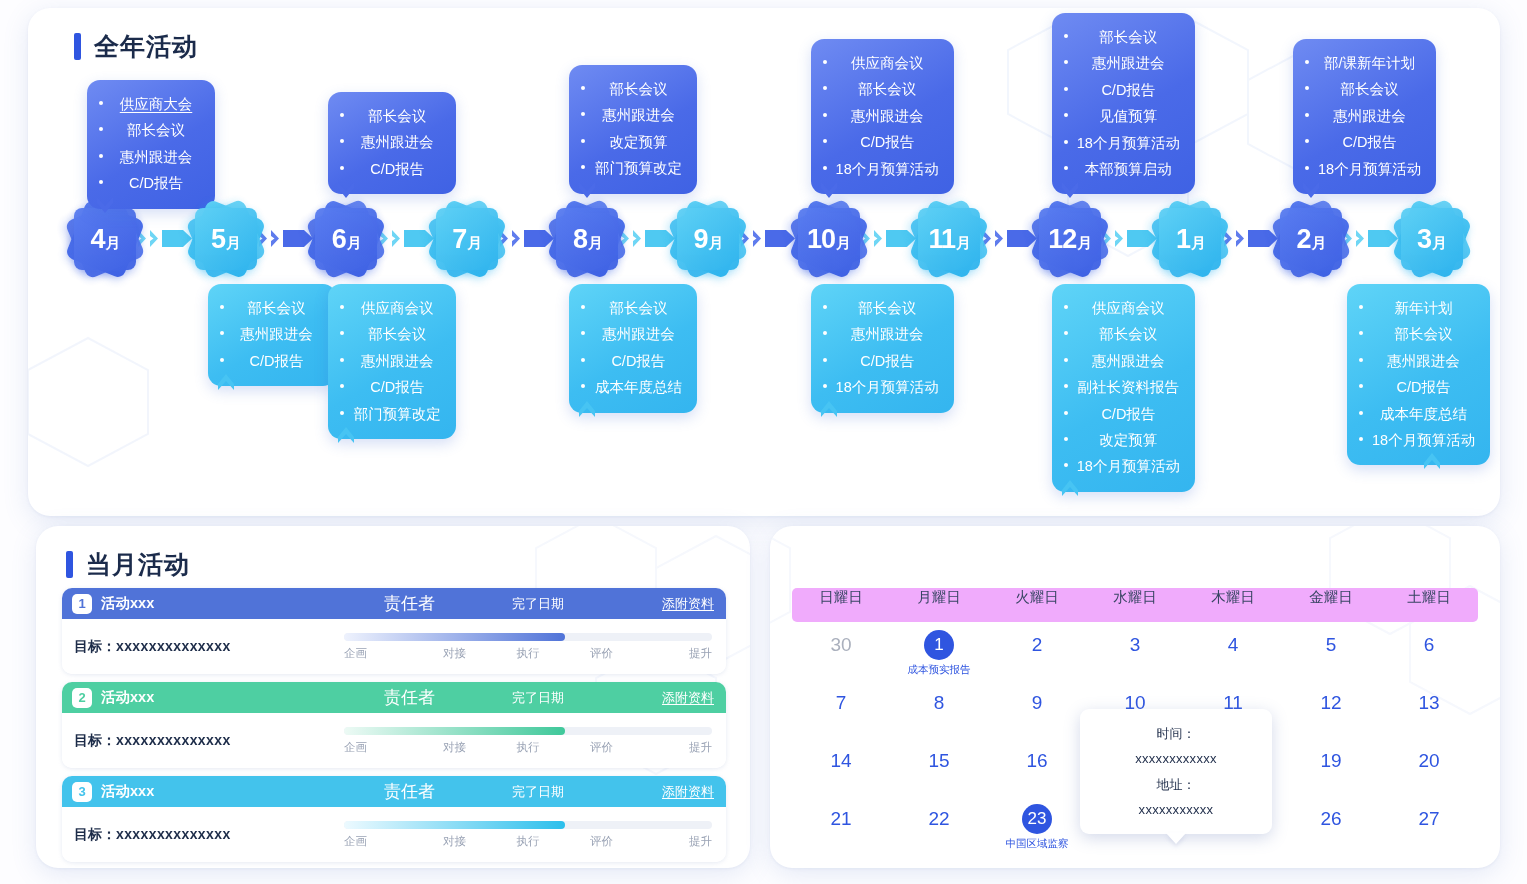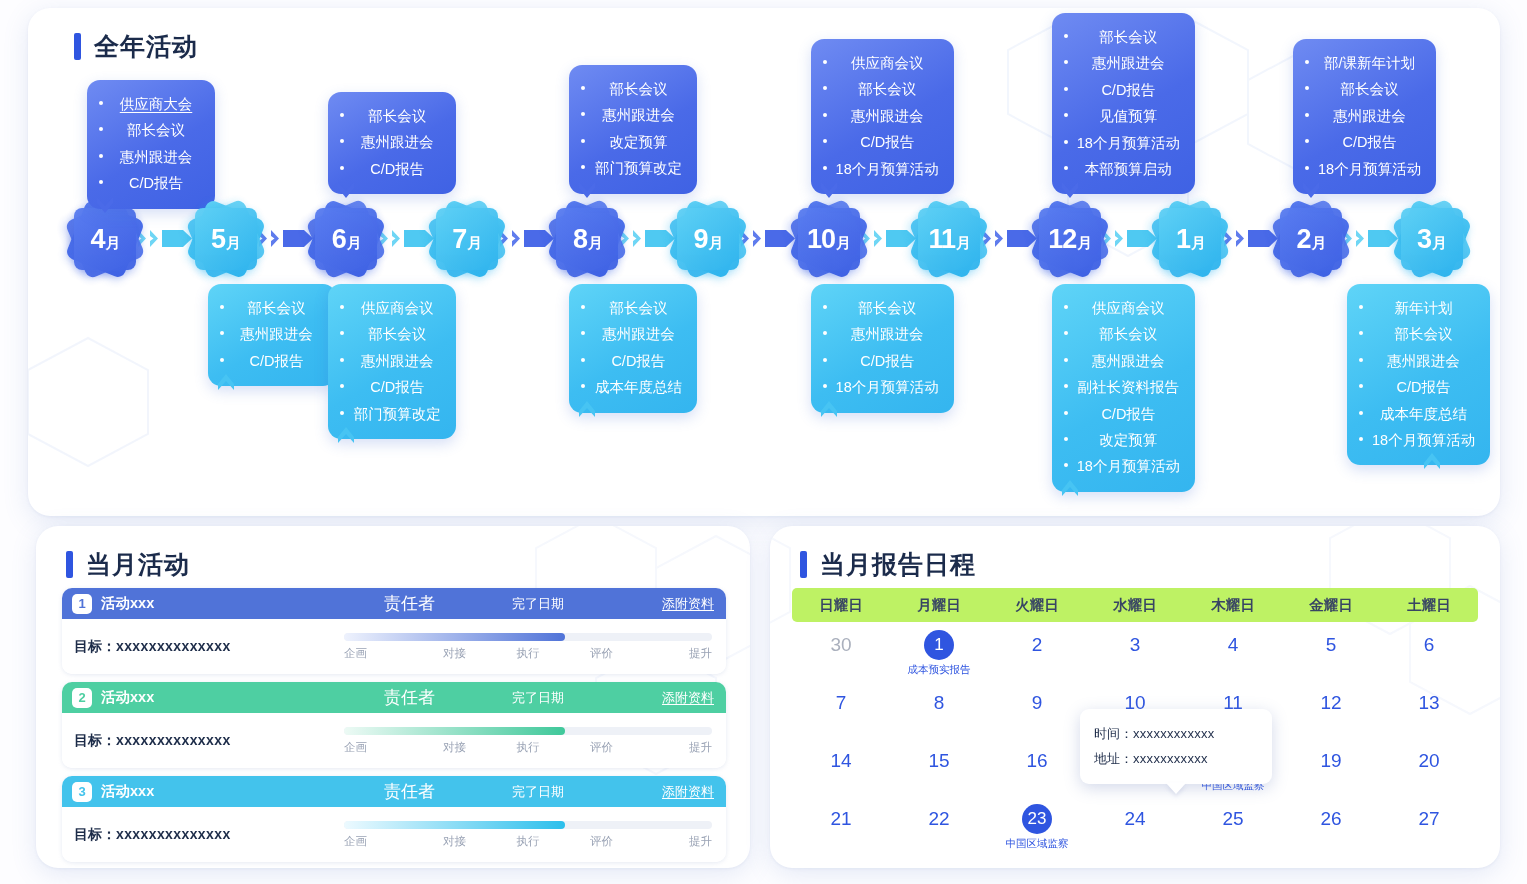--- a/index.html
+++ b/index.html
@@ -118,40 +118,40 @@
   .act-item.c1 .bar-fill { background:linear-gradient(90deg,#eef2fd,#5073d8); }
   .act-item.c2 .bar-fill { background:linear-gradient(90deg,#edfaf5,#3fc89a); }
   .act-item.c3 .bar-fill { background:linear-gradient(90deg,#edfaff,#2bbfec); }
   .bar-steps { display:flex; margin-top:5px; }
   .bar-steps span { flex:1; font-size:11.5px; color:#9aa3b5; text-align:center; }
   .bar-steps span:first-child { text-align:left; }
   .bar-steps span:last-child  { text-align:right; }
 
   
   #cal { position:absolute; left:22px; top:62px; width:686px; }
-  .cal-head { display:flex; background:#bef264; border-radius:5px; height:34px; align-items:center;font-weight:bold; }
+  .cal-head { display:flex; background:#f0abfc; border-radius:5px; height:34px; align-items:flex-start; }
   .cal-head div { flex:1; text-align:center; font-size:14.5px; color:#384563; }
   .cal-grid { position:relative;text-align:center; }
   .cal-row { display:flex; height:50px; margin-top:8px; }
   .cal-cell { flex:1; display:flex; flex-direction:column; align-items:center; }
   .cal-num { font-size:19px; color:#2f55e0; line-height:30px; }
   .cal-num.muted { color:#aab0bd; }
   .cal-num.sel {
     width:30px; height:30px; border-radius:50%; background:#2f55e0; color:#fff;
     display:flex; align-items:center; justify-content:center; font-size:17px;
   }
   .cal-ev { font-size:10.5px; color:#2f55e0; margin-top:3px; white-space:nowrap; }
 
   
   #tooltip {
     position:absolute; left:288px; top:79px; width:192px;
     background:#fff; border-radius:9px; padding:12px 14px;
     box-shadow:0 4px 16px rgba(110,130,185,.30); z-index:20;
   }
-  #tooltip .row { display:flex; font-size:13px; color:#1f2d4a; line-height:1.95; }
+  #tooltip .row { display:flex; font-size:13px; color:#1f2d4a; line-height:1.95;flex-direction:column; }
   #tooltip .row .k { white-space:nowrap; }
   #tooltip .row .v { letter-spacing:.3px; }
   #tooltip .tail {
     position:absolute; left:50%; bottom:-10px; margin-left:-10px;
     width:0; height:0; border-left:10px solid transparent; border-right:10px solid transparent;
     border-top:11px solid #fff; filter:drop-shadow(0 3px 2px rgba(110,130,185,.18));
   }
 </style>
 </head>
 <body>
@@ -642,24 +642,20 @@
 
   <section class="panel" id="panel-cal">
     <svg class="hexbg" viewBox="0 0 730 342" preserveAspectRatio="none">
       <g fill="none" stroke="#eef2fb" stroke-width="2">
         <polygon points="-40,-10 20,22 20,86 -40,118 -100,86 -100,22"></polygon>
         <polygon points="620,-20 680,12 680,76 620,108 560,76 560,12"></polygon>
         <polygon points="700,60 760,92 760,156 700,188 640,156 640,92"></polygon>
       </g>
     </svg>
     <div class="panel-inner">
-      <div class="sec-title" id="title-cal">
-        <span class="bar"></span>
-        <span>当月报告日程</span>
-      </div>
       <div id="cal">
           <div class="cal-head">
             <div>日耀日</div>
             <div>月耀日</div>
             <div>火耀日</div>
             <div>水耀日</div>
             <div>木耀日</div>
             <div>金耀日</div>
             <div>土耀日</div>
           </div>

